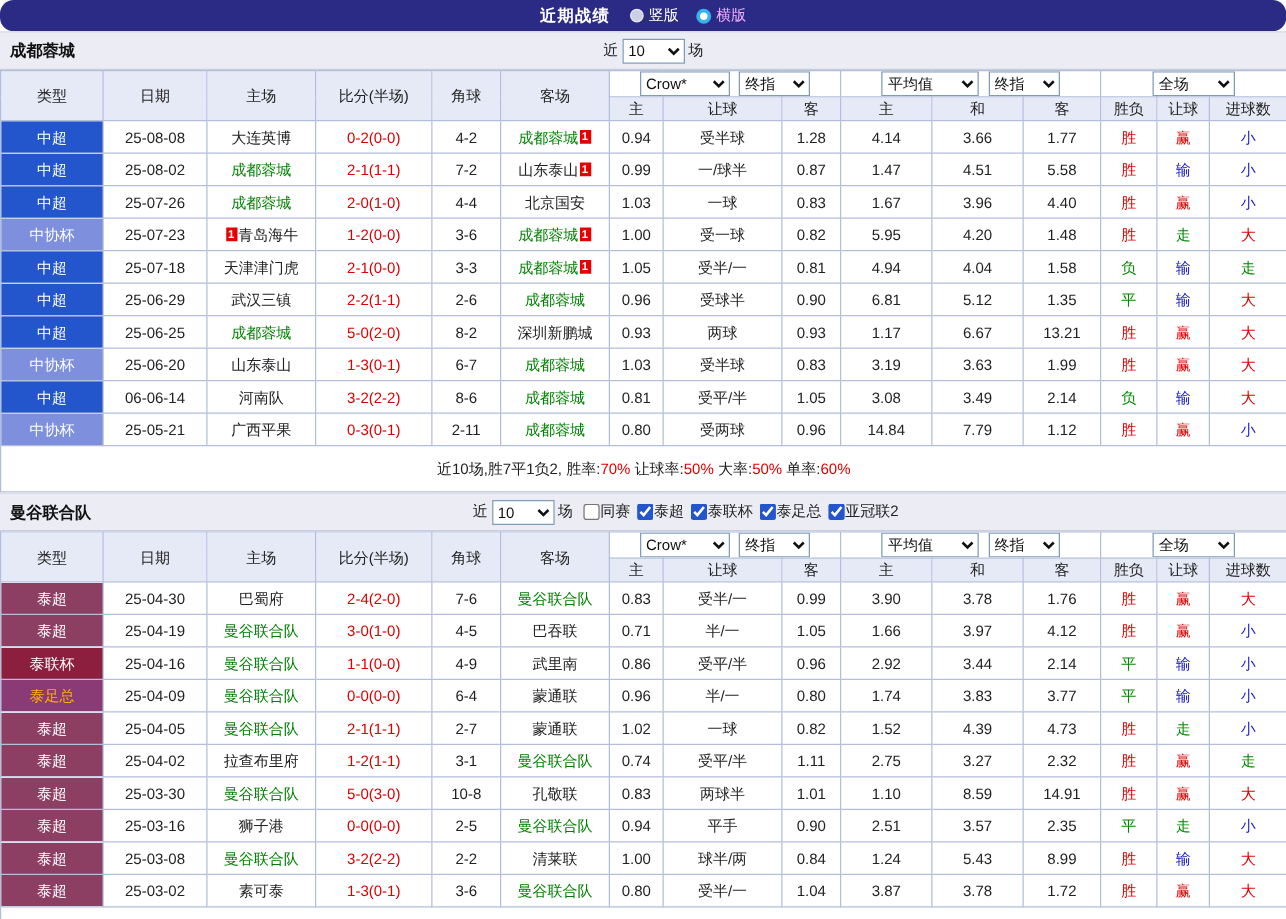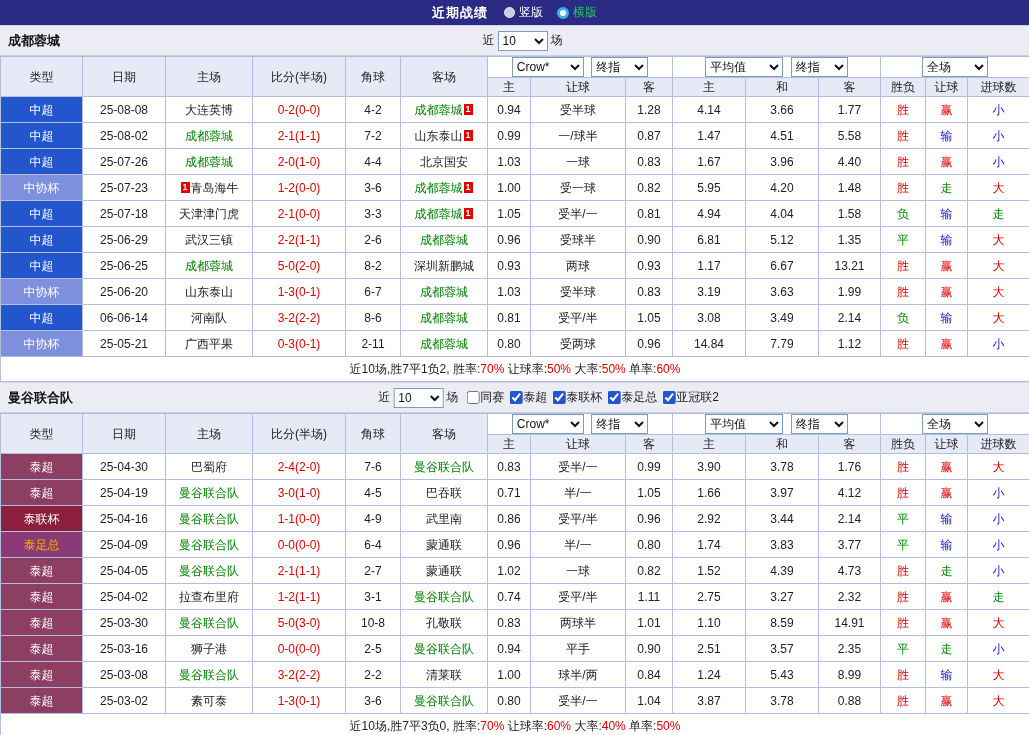--- a/index.html
+++ b/index.html
@@ -5,30 +5,30 @@
   * { box-sizing: border-box; }
   html,body { margin:0; padding:0; }
   body {
     width:1029px;
     font-family:"Liberation Sans","DejaVu Sans",sans-serif;
     font-size:12px; color:#222; background:#fff;
   }
   
   .topbar {
     height:25px; background:#2b2b85; color:#fff;
-    display:flex; align-items:center; justify-content:center; gap:16px;
+    display:flex; align-items:center; justify-content:center; gap:16px;border-radius:11px;
   }
   .topbar .title { font-weight:bold; font-size:13px; letter-spacing:1px; }
   .radio-group { display:flex; align-items:center; gap:14px; }
   .radio-opt { display:flex; align-items:center; gap:4px; cursor:pointer; }
   .rdot { border-radius:50%; display:inline-block; }
   .rdot.sel { width:11px; height:11px; background:#ccd0e6; border:1px solid #e8e8f4; }
   .rdot.unsel { width:12px; height:12px; background:#fff; border:3px solid #35b2f0; }
   .lab-v { color:#fff; }
-  .lab-h { color:#22c55e; }
+  .lab-h { color:#f0abfc; }
 
   
   .sec-head {
     height:31px; background:#ebecf4;
     border-top:1px solid #d6d9e6; border-bottom:1px solid #c9cede;
     display:flex; align-items:center; position:relative;
   }
   .team-name { font-weight:bold; font-size:13px; padding-left:8px; color:#111; }
   .controls {
     position:absolute; left:50%; transform:translateX(-40%);
@@ -64,21 +64,21 @@
   .focus { color:#008000; }
   .score { color:#dd0000; }
   .c-red { color:#dd0000; }
   .c-blue { color:#1515cc; }
   .c-green { color:#008800; }
   .card {
     display:inline-block; background:#e60000; color:#fff;
     font-size:9px; line-height:11px; width:9px; height:11px;
     vertical-align:2px; margin:0 1px; font-weight:bold; text-align:center;
   }
-  tfoot td { height:25px; background:#fff; }
+  tfoot td { height:37px; background:#fff; }
 </style>
 </head>
 <body>
 
 <div class="topbar">
   <span class="title">近期战绩</span>
   <span class="radio-group">
     <span class="radio-opt">
       <span class="rdot sel"></span>
       <span class="lab-v">竖版</span>
@@ -552,21 +552,21 @@
           <td>25-03-02</td>
           <td><span class="">素可泰</span></td>
           <td class="score">1-3(0-1)</td>
           <td>3-6</td>
           <td><span class="focus">曼谷联合队</span></td>
           <td>0.80</td>
           <td>受半/一</td>
           <td>1.04</td>
           <td>3.87</td>
           <td>3.78</td>
-          <td>0.88</td>
+          <td>1.72</td>
           <td class="c-red">胜</td>
           <td class="c-red">赢</td>
           <td class="c-red">大</td>
         </tr>
       </tbody>
     <tfoot>
       <tr>
         <td colspan="15"><span>近10场,胜7平3负0, 胜率:</span><span class="c-red">70%</span><span> 让球率:</span><span class="c-red">60%</span><span> 大率:</span><span class="c-red">40%</span><span> 单率:</span><span class="c-red">50%</span></td>
       </tr>
     </tfoot>

